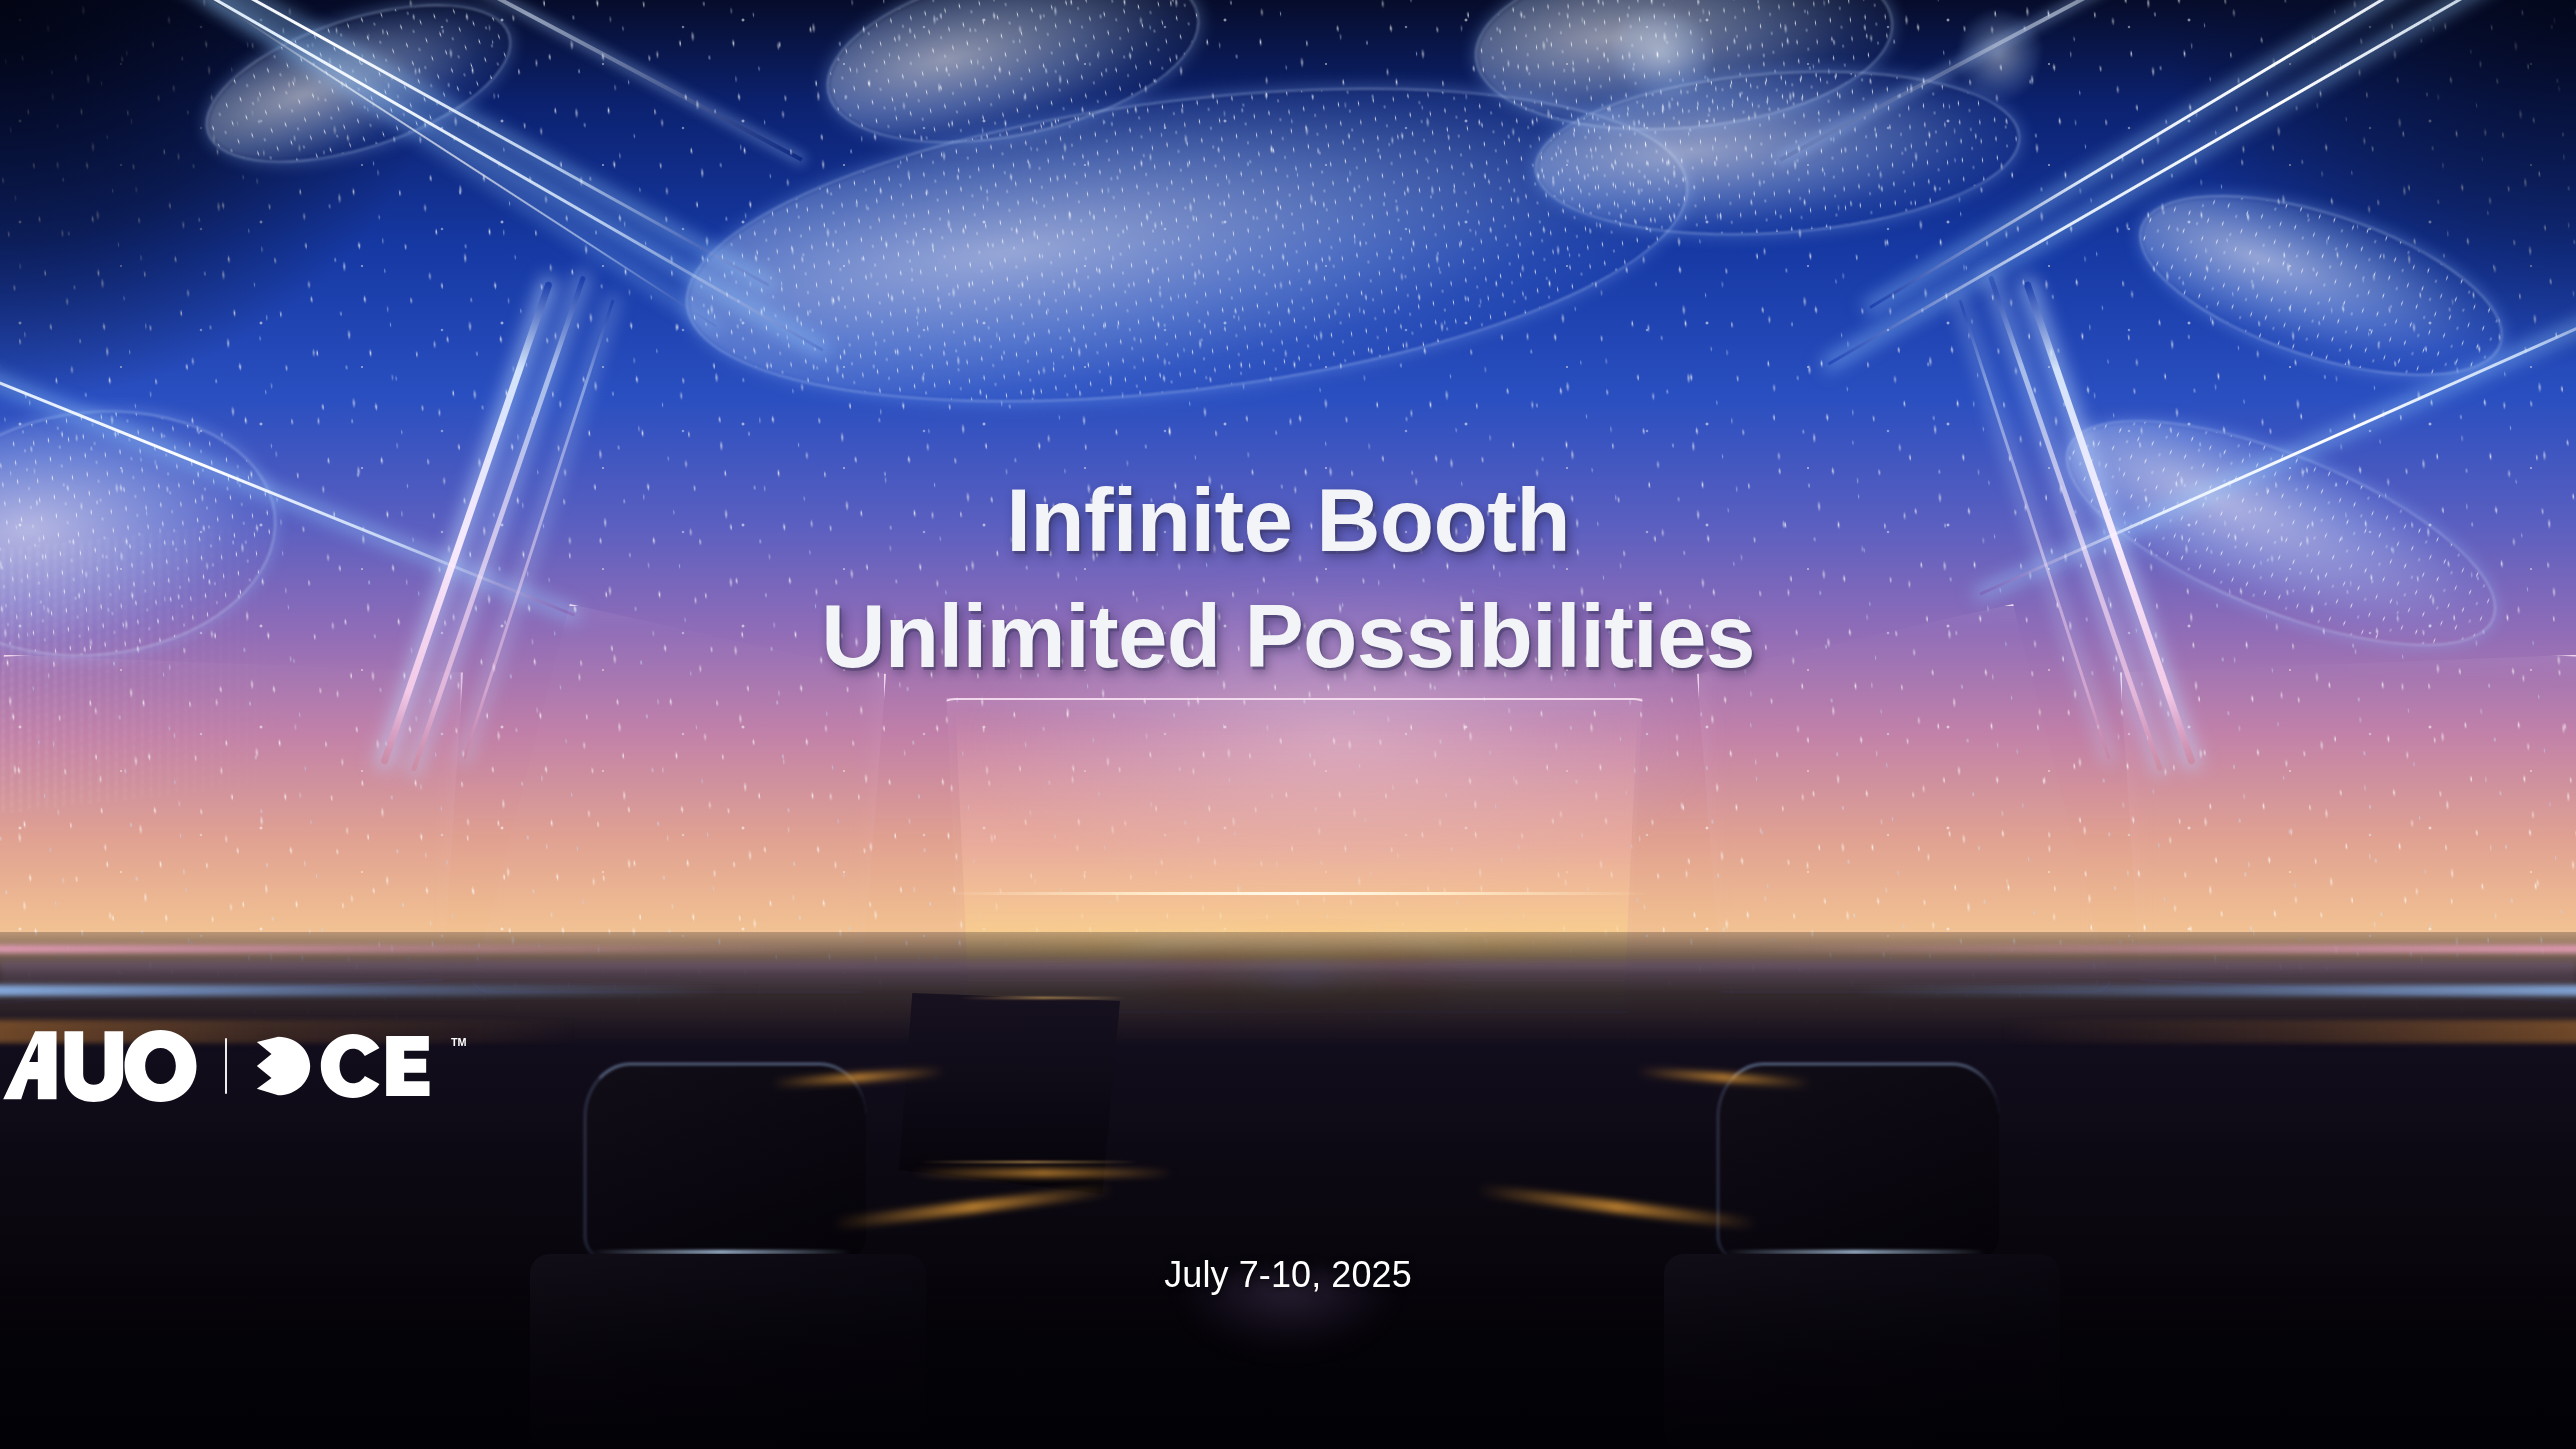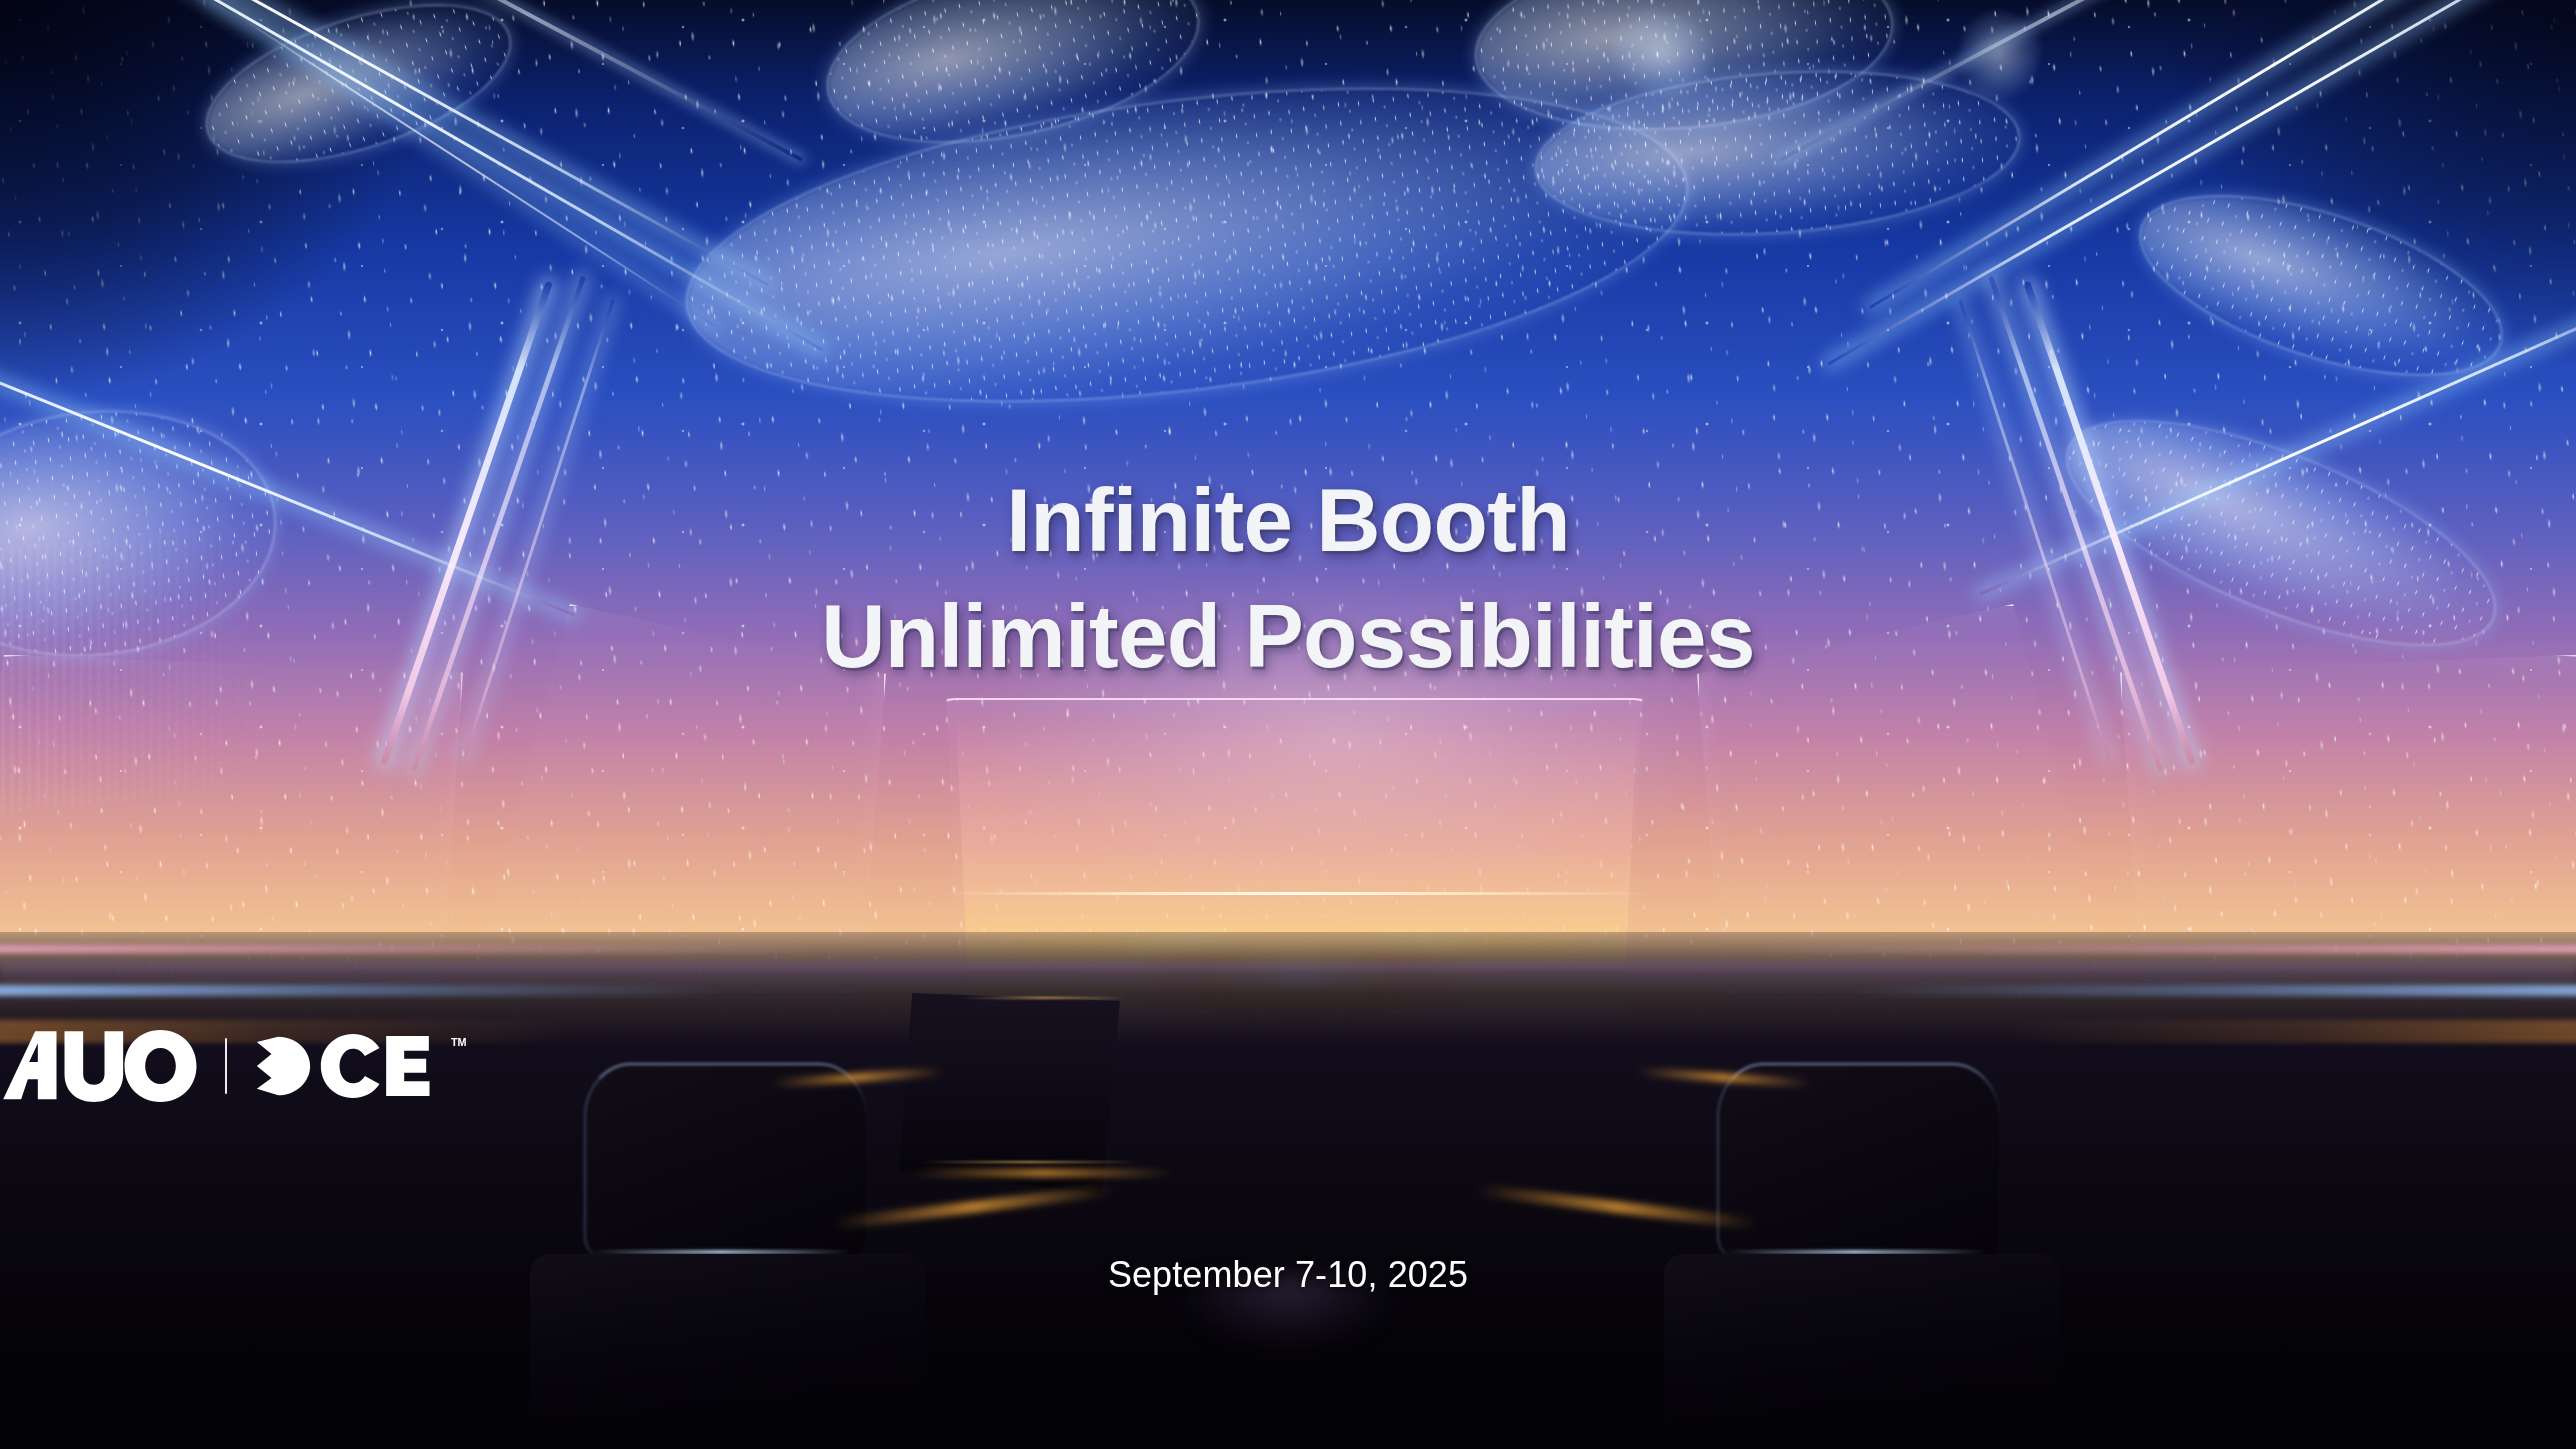--- a/index.html
+++ b/index.html
@@ -458,17 +458,17 @@
           <path d="M202 3 L266 3 L266 25 L229 25 L229 37 L262 37 L262 58 L229 58 L229 71 L267 71 L267 93 L202 93 Z"></path>
         </g>
       </svg>
       <svg width="23" height="23" viewBox="0 0 34 34" style="margin-left:-1.3px; margin-top:1.3px;">
         <text x="0" y="16" font-family="Liberation Sans, sans-serif" font-size="16" font-weight="700" fill="#ffffff">TM</text>
       </svg>
     </div>
   </div>
 
   <div class="footer">
-    <span class="f2">September 7-10, 2025</span>
+    <span class="f2">July 7-10, 2025</span>
   </div>
 
 </div>
 
 
 </body></html>

